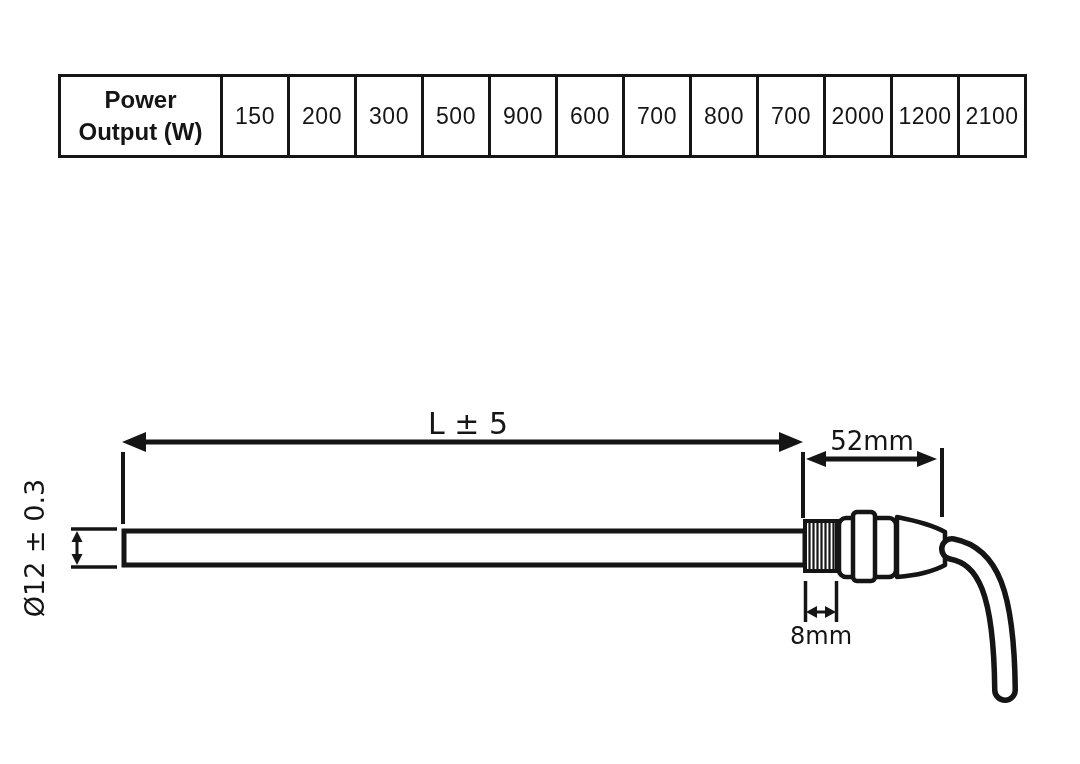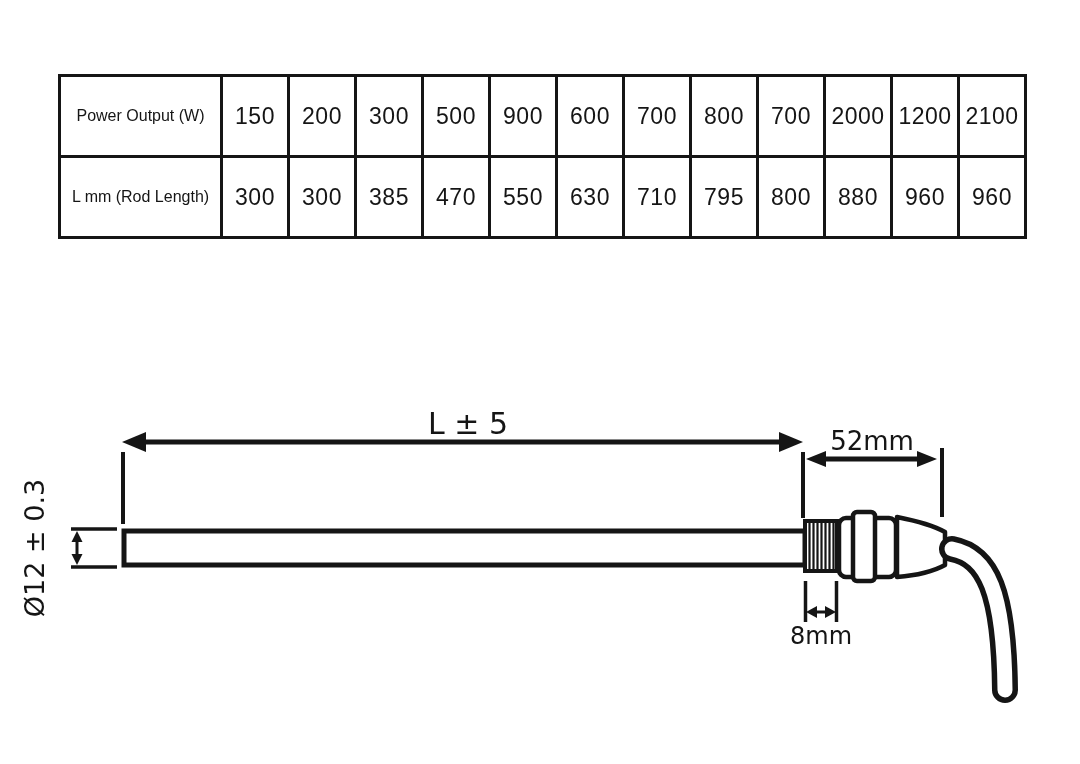--- a/index.html
+++ b/index.html
@@ -21,22 +21,22 @@
   }
   table.spec td, table.spec th {
     border: 3px solid #151515;
     text-align: center;
     vertical-align: middle;
     color: #151515;
     padding: 0;
   }
   table.spec tr { height: 81px; }
   table.spec th.rowhead {
-    font-size: 16px;
-    font-weight: normal;
+    font-size: 24px;
+    font-weight: bold;
     line-height: 1.35;
     padding: 0 6px;
   }
   table.spec td.val {
     font-size: 23px;
     font-weight: normal;
     letter-spacing: 0.5px;
   }
   svg.drawing {
     position: absolute;
@@ -77,35 +77,20 @@
       <td class="val">300</td>
       <td class="val">500</td>
       <td class="val">900</td>
       <td class="val">600</td>
       <td class="val">700</td>
       <td class="val">800</td>
       <td class="val">700</td>
       <td class="val">2000</td>
       <td class="val">1200</td>
       <td class="val">2100</td>
-    </tr>
-    <tr>
-      <th class="rowhead">L mm (Rod Length)</th>
-      <td class="val">300</td>
-      <td class="val">300</td>
-      <td class="val">385</td>
-      <td class="val">470</td>
-      <td class="val">550</td>
-      <td class="val">630</td>
-      <td class="val">710</td>
-      <td class="val">795</td>
-      <td class="val">800</td>
-      <td class="val">880</td>
-      <td class="val">960</td>
-      <td class="val">960</td>
     </tr>
   </tbody>
     </table>
 
   <svg class="drawing" width="1080" height="384" viewBox="0 380 1080 384" stroke="#151515" fill="none">
 
     <g>
       <line x1="137" y1="442" x2="788" y2="442" stroke-width="5"></line>
       <polygon points="122,442 146,432 146,452" fill="#151515" stroke="none"></polygon>
       <polygon points="803,442 779,432 779,452" fill="#151515" stroke="none"></polygon>

